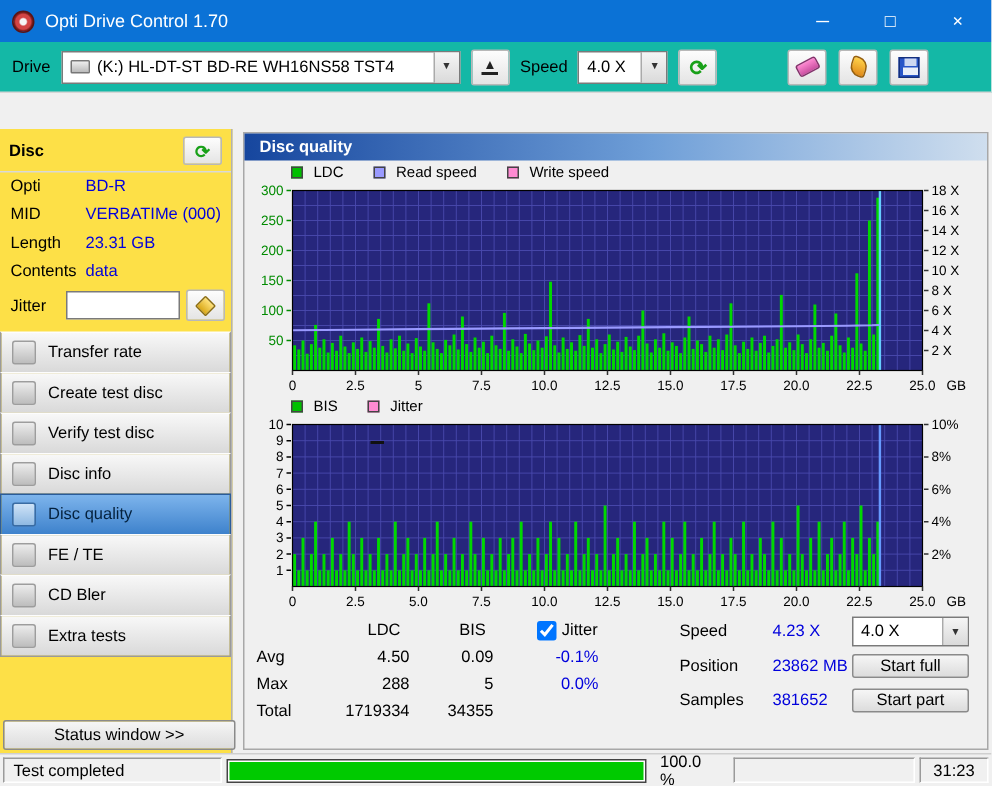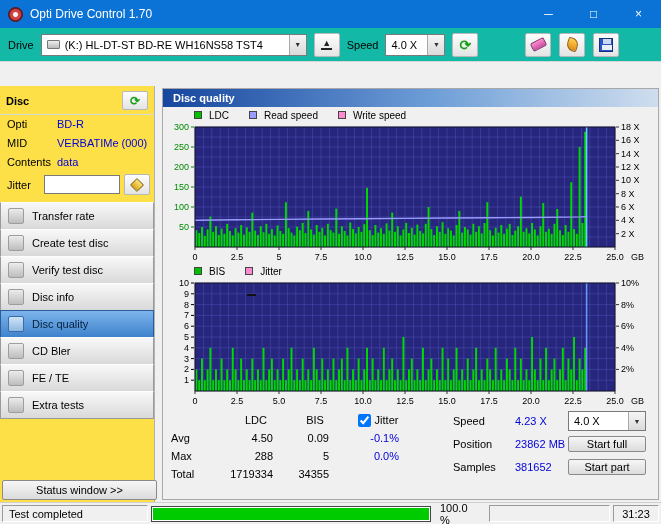--- a/index.html
+++ b/index.html
@@ -164,20 +164,24 @@
     </div>
     <div class="field-row">
       <span class="field-label">Opti</span>
       <span class="field-value">BD-R</span>
     </div>
     <div class="field-row">
       <span class="field-label">MID</span>
       <span class="field-value">VERBATIMe (000)</span>
     </div>
     <div class="field-row">
+      <span class="field-label">Length</span>
+      <span class="field-value">23.31 GB</span>
+    </div>
+    <div class="field-row">
       <span class="field-label">Contents</span>
       <span class="field-value">data</span>
     </div>
     <div class="label-row">
       <span class="field-label">Jitter</span>
       <input class="label-input" value="" style="">
       <div class="tool-btn label-btn">
           <span class="icon-tag"></span>
         </div>
     </div>
@@ -197,25 +201,25 @@
       <div class="side-btn">
           <span class="btn-icon"></span>
           <span>Disc info</span>
         </div>
       <div class="side-btn active">
           <span class="btn-icon"></span>
           <span>Disc quality</span>
         </div>
       <div class="side-btn">
           <span class="btn-icon"></span>
-          <span>CD Bler</span>
+          <span>FE / TE</span>
         </div>
       <div class="side-btn">
           <span class="btn-icon"></span>
-          <span>FE / TE</span>
+          <span>CD Bler</span>
         </div>
       <div class="side-btn">
           <span class="btn-icon"></span>
           <span>Extra tests</span>
         </div>
     </div>
     <div class="status-window-btn">
         <span>Status window &gt;&gt;</span>
       </div>
   </div>

